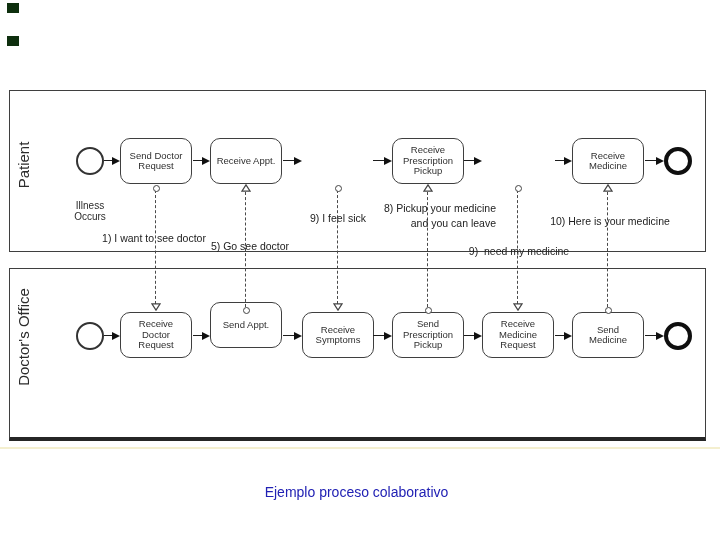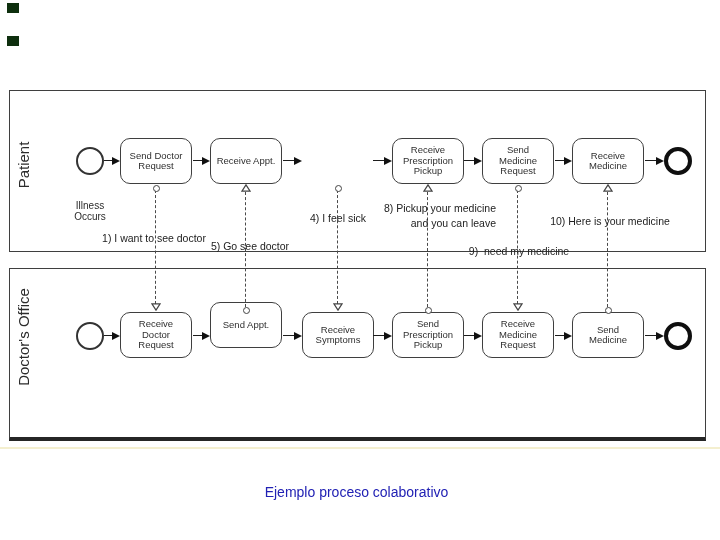--- a/index.html
+++ b/index.html
@@ -54,21 +54,20 @@
 
   <div class="lane-label" style="left:-51px; top:156px;">Patient</div>
   <div class="lane-label" style="left:-51px; top:328px;">Doctor's Office</div>
 
   <div class="start-ev" style="left:76px; top:147px;"></div>
   <div class="ev-label" style="left:63px; top:184px;">Illness Occurs</div>
 
   <div class="task" style="left:120px; top:138px;">Send Doctor Request</div>
   <div class="task" style="left:210px; top:138px;">Receive Appt.</div>
   <div class="task" style="left:392px; top:138px;">Receive Prescription Pickup</div>
-  <div class="task" style="left:482px; top:138px;">Send Medicine Request</div>
   <div class="task" style="left:572px; top:138px;">Receive Medicine</div>
   <div class="end-ev" style="left:664px; top:147px;"></div>
 
   <div class="seq-line" style="left:104px; top:160.25px; width:8px;"></div>
   <div class="seq-head" style="left:112px; top:156.5px;"></div>
   <div class="seq-line" style="left:193px; top:160.25px; width:9px;"></div>
   <div class="seq-head" style="left:202px; top:156.5px;"></div>
   <div class="seq-line" style="left:283px; top:160.25px; width:11px;"></div>
   <div class="seq-head" style="left:294px; top:156.5px;"></div>
   <div class="seq-line" style="left:373px; top:160.25px; width:11px;"></div>
@@ -135,19 +134,19 @@
     </svg>
 
   <div class="msg-line" style="left:607.3px; top:192px; height:115px;"></div>
   <div class="msg-orig" style="left:604.5px; top:306.5px;"></div>
   <svg class="msg-head" style="left:603px; top:184px;" width="10" height="8">
       <path d="M5 0.8 L9.1 7.1 L0.9 7.1 Z" fill="#ffffff" stroke="#444444" stroke-width="1.2"></path>
     </svg>
 
   <div class="msg-label" style="left:154px; top:232px;">1) I want to see doctor</div>
   <div class="msg-label" style="left:250px; top:240px;">5) Go see doctor</div>
-  <div class="msg-label" style="left:338px; top:212px;">4) I feel sick</div>
+  <div class="msg-label" style="left:338px; top:212px;">9) I feel sick</div>
   <div class="msg-label wrap" style="left:430px; top:201px;">8) Pickup your medicine and you can leave</div>
   <div class="msg-label" style="left:519px; top:245px;">9)  need my medicine</div>
   <div class="msg-label" style="left:610px; top:215px;">10) Here is your medicine</div>
 
   <div class="caption" style="color: rgb(33, 33, 180);">Ejemplo proceso colaborativo</div>
 </div>
 
 </body></html>

